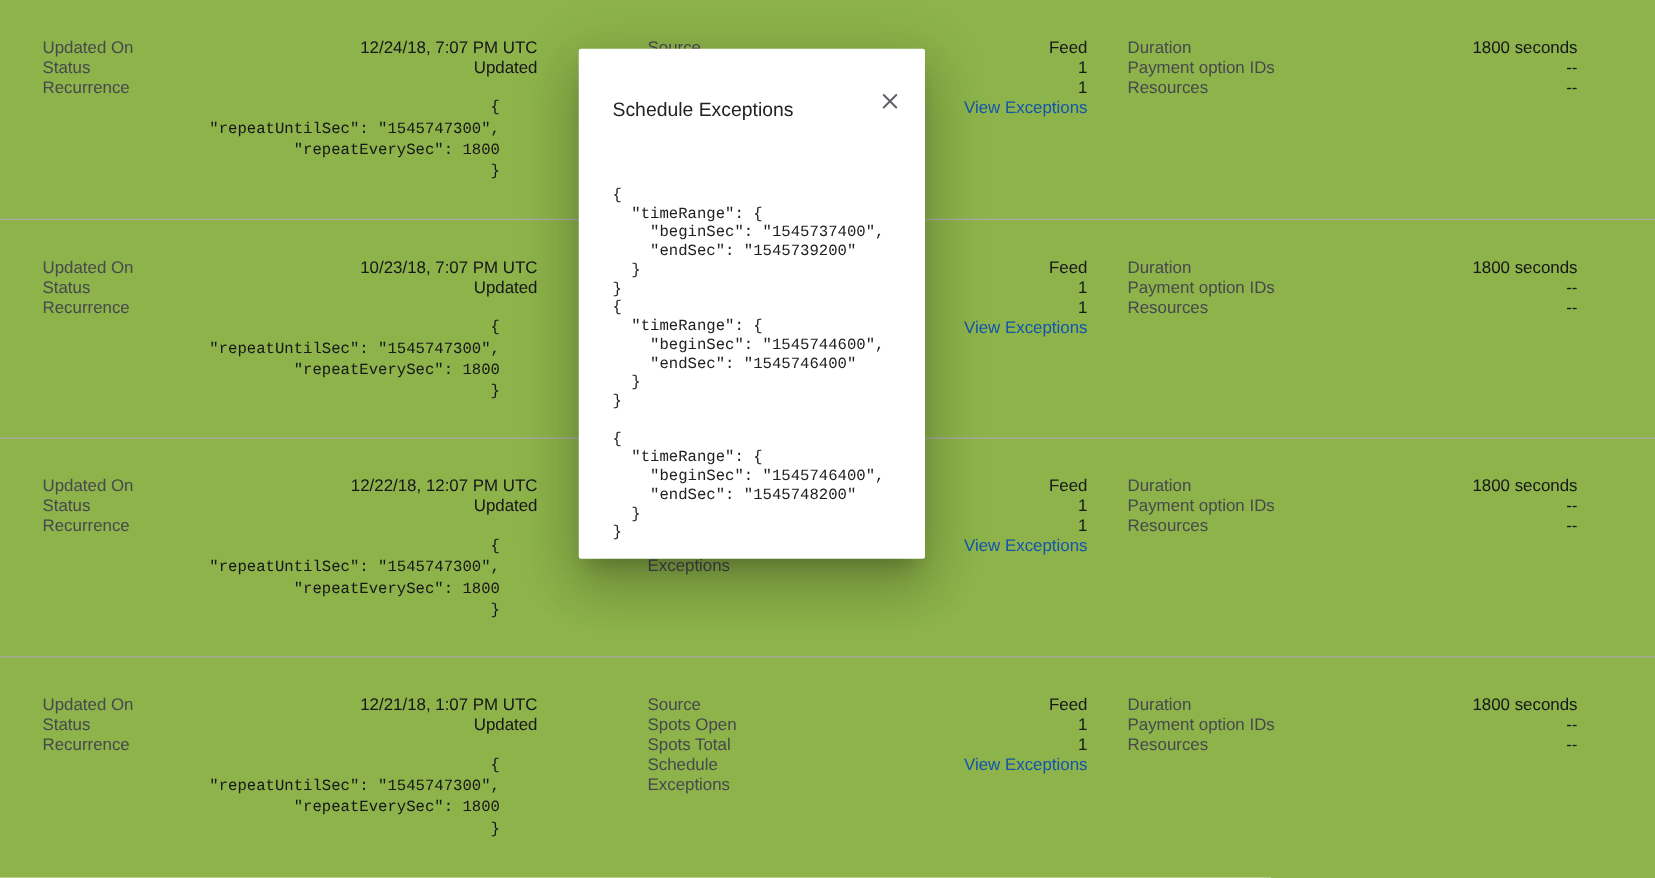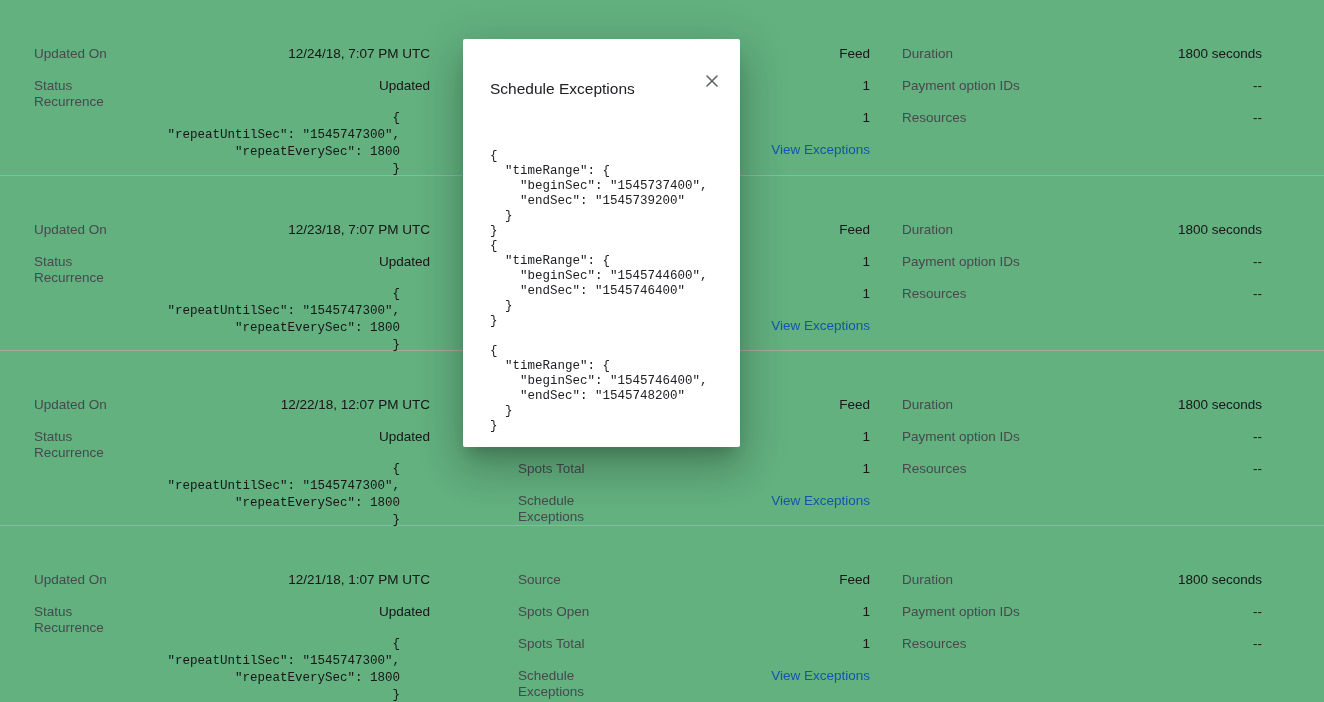--- a/index.html
+++ b/index.html
@@ -12,21 +12,21 @@
     background: #ffffff;
     font-family: "Liberation Sans", sans-serif;
     overflow: hidden;
     position: relative;
   }
 
   
   #page {
     position: absolute;
     inset: 0;
-    background: #86efac;
+    background: #bef264;
   }
 
   .record {
     position: relative;
     box-sizing: border-box;
     border-bottom: 1px solid #e4e4e4;
     padding: 30px 34px 26px 34px;
     display: flex;
     align-items: flex-start;
   }
@@ -55,21 +55,20 @@
     font-size: 13.5px;
     line-height: 16px;
     white-space: pre-line;
   }
   .v {
     color: #202124;
     font-size: 13.5px;
     line-height: 16px;
     font-weight: 400;
     text-align: right;
-    margin-top: 16px;
   }
   .v.link {
     color: #1a73e8;
     cursor: pointer;
   }
 
   .json-block {
     margin-top: 0px;
     color: #202124;
     font-family: "Liberation Mono", "DejaVu Sans Mono", monospace;
@@ -196,21 +195,21 @@
         <span class="k">Resources</span>
         <span class="v">--</span>
       </div>
     </div>
   </div>
 
   <div class="record" style="height:175px;">
     <div class="col col-a">
       <div class="kv">
         <span class="k">Updated On</span>
-        <span class="v">12/23/18, 7:07 PM UTC</span>
+        <span class="v">10/23/18, 7:07 PM UTC</span>
       </div>
       <div class="kv">
         <span class="k">Status</span>
         <span class="v">Updated</span>
       </div>
       <div class="kv">
         <span class="k">Recurrence</span>
       </div>
       <div class="json-block">{
   "repeatUntilSec": "1545747300",

